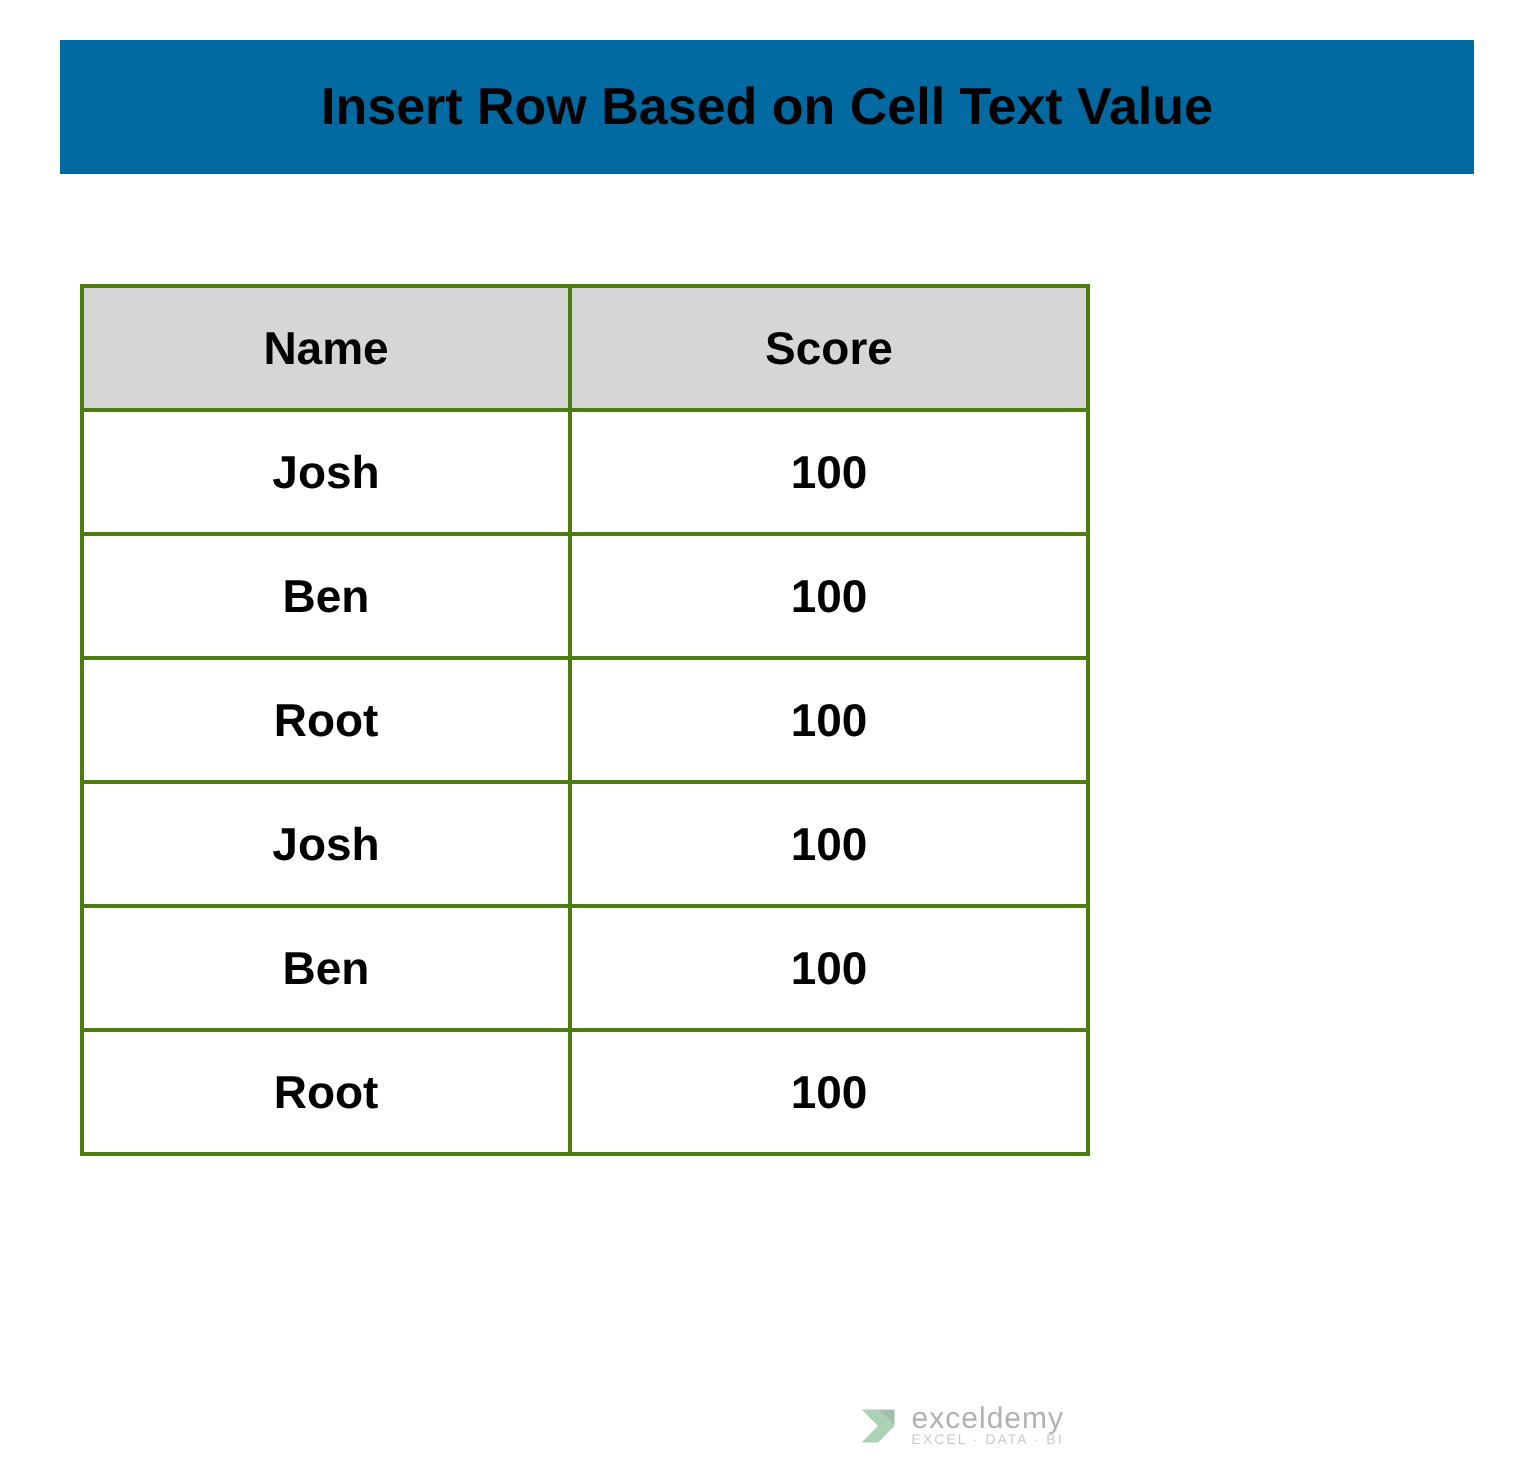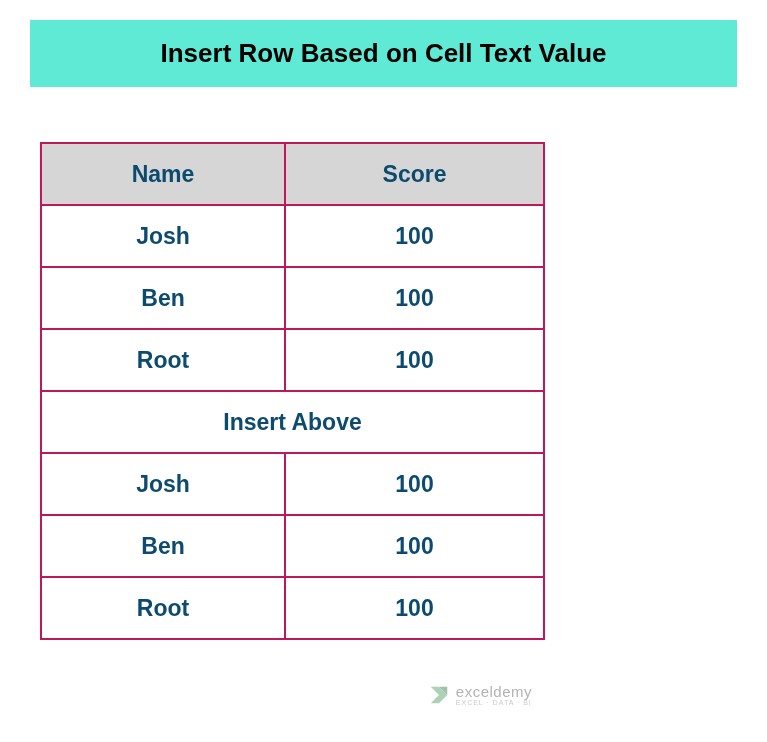--- a/index.html
+++ b/index.html
@@ -9,64 +9,64 @@
     }
     body {
       font-family: Arial, sans-serif;
       background: #ffffff;
       width: 767px;
       height: 742px;
       padding: 20px 30px;
       position: relative;
     }
     .title-bar {
-      background: #5eead4;
+      background: #0369a1;
       padding: 18px 20px;
       text-align: center;
       font-weight: bold;
       font-size: 26px;
       color: #000;
       margin-bottom: 55px;
     }
     .table-wrapper {
       display: flex;
       justify-content: flex-start;
       padding-left: 10px;
     }
     table {
       border-collapse: collapse;
       width: 505px;
     }
     th, td {
-      border: 2px solid #be185d;
+      border: 2px solid #4d7c0f;
       text-align: center;
       height: 62px;
       font-size: 23px;
-      color: #0c4a6e;
+      color: #000000;
     }
     th {
       background: #d6d6d6;
       font-weight: bold;
     }
     td {
       font-weight: bold;
     }
     th.name-col, td.name-col {
       width: 245px;
     }
     th.score-col, td.score-col {
       width: 260px;
       margin-left: 44px;
     }
     .merged-row td {
       font-size: 23px;
     }
     .watermark {
       position: absolute;
-      bottom: 36px;
+      bottom: 18px;
       right: 235px;
       display: flex;
       align-items: center;
       gap: 6px;
       opacity: 0.45;
     }
     .watermark-icon {
       width: 22px;
       height: 22px;
       display: flex;
@@ -112,23 +112,20 @@
         <td class="score-col">100</td>
       </tr>
       <tr>
         <td class="name-col">Ben</td>
         <td class="score-col">100</td>
       </tr>
       <tr>
         <td class="name-col">Root</td>
         <td class="score-col">100</td>
       </tr>
-      <tr class="merged-row">
-        <td colspan="2">Insert Above</td>
-      </tr>
       <tr>
         <td class="name-col">Josh</td>
         <td class="score-col">100</td>
       </tr>
       <tr>
         <td class="name-col">Ben</td>
         <td class="score-col">100</td>
       </tr>
       <tr>
         <td class="name-col">Root</td>

